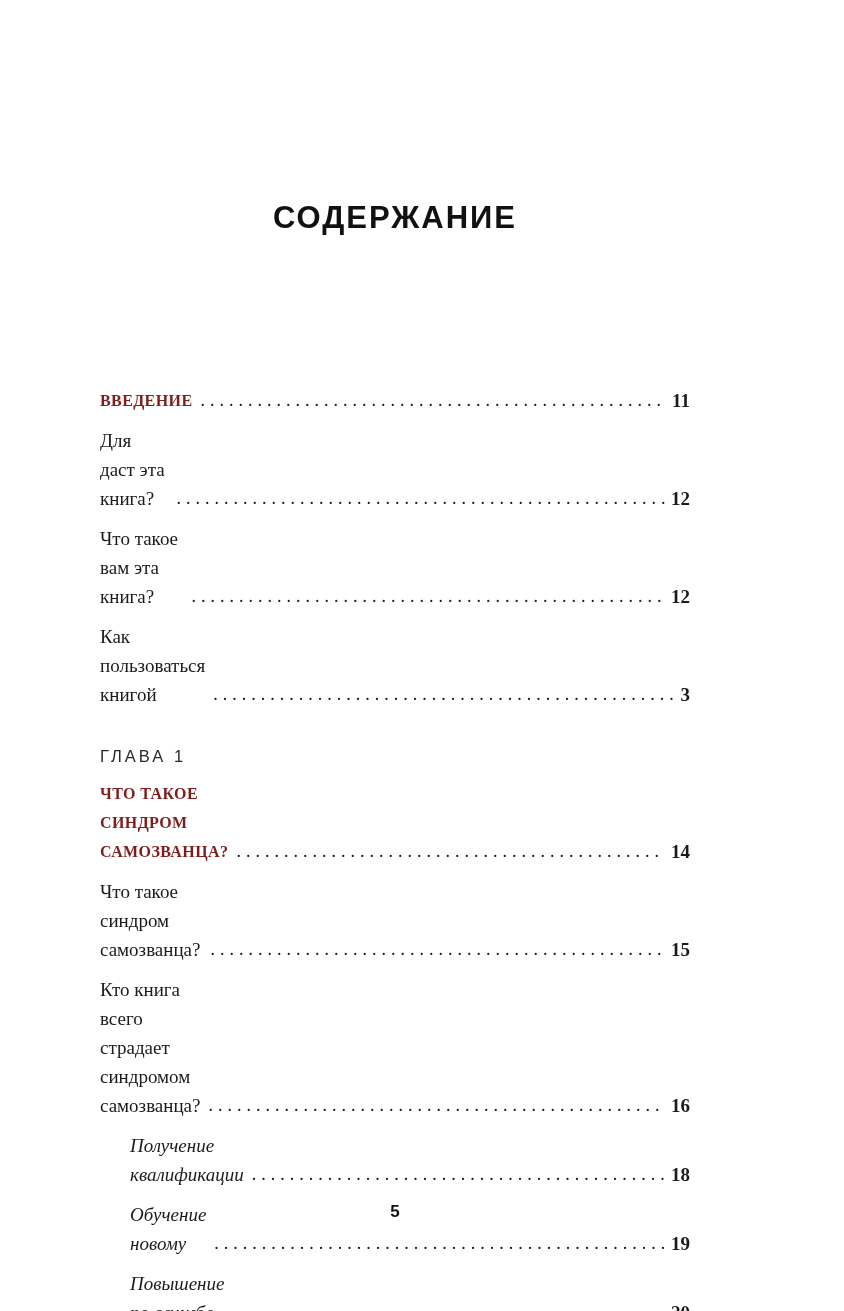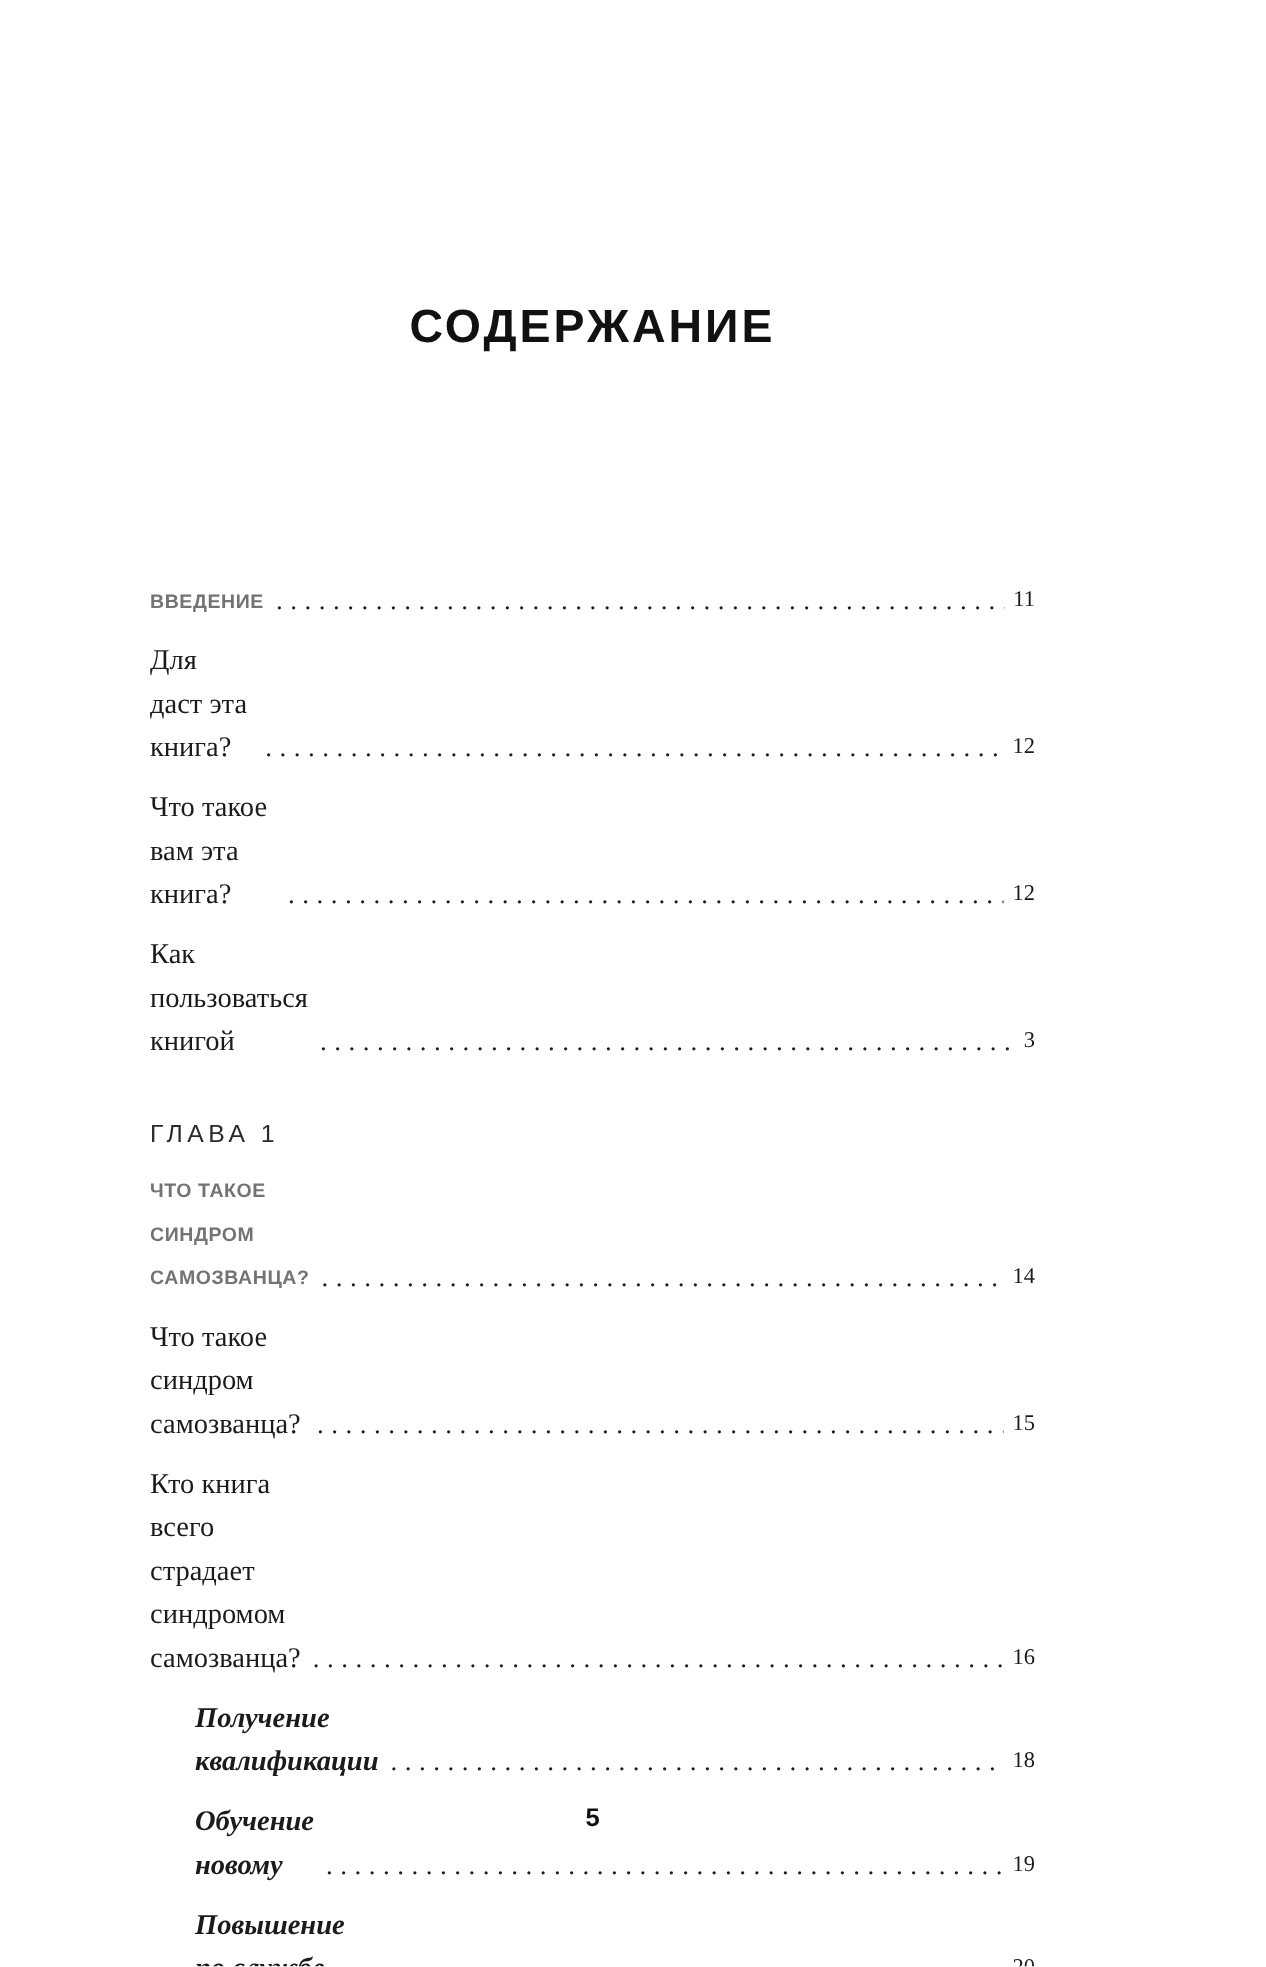--- a/index.html
+++ b/index.html
@@ -53,32 +53,32 @@
     color: #1b1b1b;
   }
   .toc-dots::after {
     content: "........................................................................................................................";
     letter-spacing: 5px;
   }
   .toc-page {
     flex: 0 0 auto;
     font-family: "Liberation Serif", serif;
     font-style: normal;
-    font-weight: 400;
-    font-size: 15px;
+    font-weight: 700;
+    font-size: 19px;
   }
   .style-bold .toc-label {
-    font-family: Liberation Sans, sans-serif;
+    font-family: Liberation Serif, serif;
     font-weight: 700;
-    font-size: 13px;
+    font-size: 16px;
     letter-spacing: 0.4px;
-    color: #737373;
+    color: #7f1d1d;
   }
   .style-regular .toc-label { font-weight: 400; }
-  .style-italic .toc-label { font-style: italic; font-weight: bold; }
+  .style-italic .toc-label { font-style: italic; }
   .indent { padding-left: 30px; }
   .style-eyebrow {
     font-family: "Liberation Sans", sans-serif;
     font-size: 16.5px;
     line-height: 22px;
     letter-spacing: 3px;
     margin-bottom: 12px;
     color: #2a2a2a;
   }
   .section-gap { margin-top: 36px; }

